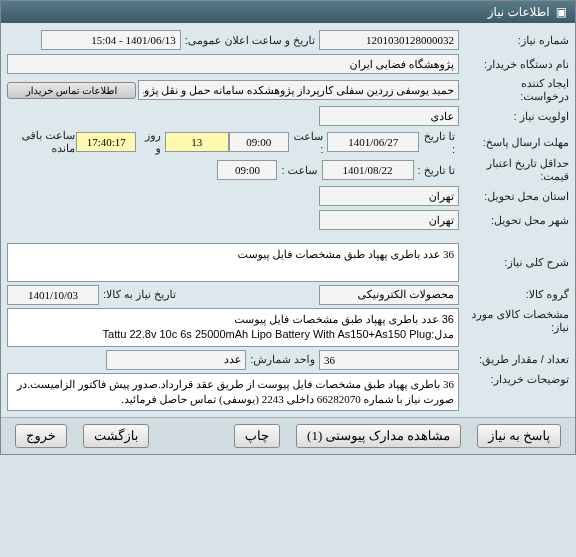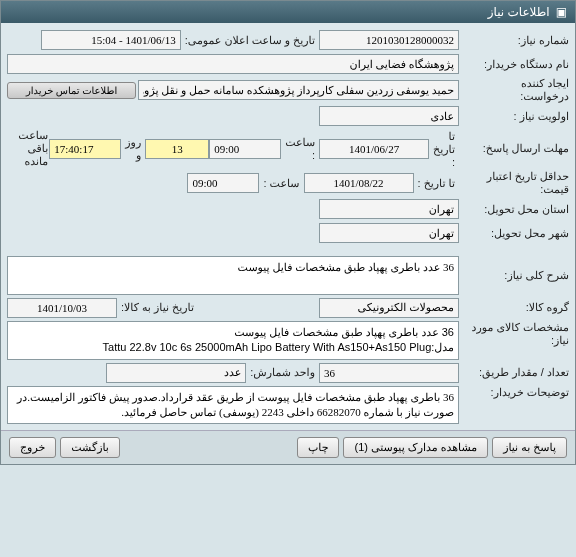--- a/index.html
+++ b/index.html
@@ -61,44 +61,44 @@
 .input {
   background: #fff;
   border: 1px solid #8a9aa0;
   padding: 2px 4px;
   font-size: 11px;
   height: 20px;
   font-family: Tahoma;
 }
 .input.wide { flex: 1; }
 .input.med { width: 140px; }
-.input.date { width: 110px; direction: ltr; text-align: center; }
-.input.time { width: 72px; direction: ltr; text-align: left; }
+.input.date { width: 92px; direction: ltr; text-align: center; }
+.input.time { width: 60px; direction: ltr; text-align: center; }
 .input.num { width: 64px; direction: ltr; text-align: center; }
 .input.ro { background: #f4f4f4; }
 .textarea {
   background: #fff;
   border: 1px solid #8a9aa0;
   padding: 3px 4px;
   font-size: 11px;
   flex: 1;
   min-height: 30px;
   font-family: Tahoma;
   line-height: 1.4;
   resize: none;
 }
 .btn {
   background: linear-gradient(#f8f8f8, #dcdcdc);
   border: 1px solid #888;
   border-radius: 3px;
   padding: 3px 10px;
-  font-size: 11px;
-  font-family: Liberation Sans, sans-serif;
+  font-size: 13px;
+  font-family: Liberation Serif, serif;
   cursor: pointer;
-  margin: 0 2px;
+  margin: 0 8px;
 }
 .sidebtn {
   background: linear-gradient(#e8e8e8, #c8c8c8);
   border: 1px solid #888;
   border-radius: 3px;
   padding: 2px 18px;
   font-size: 10px;
   font-family: Tahoma;
   cursor: pointer;
   margin-right: 2px;

